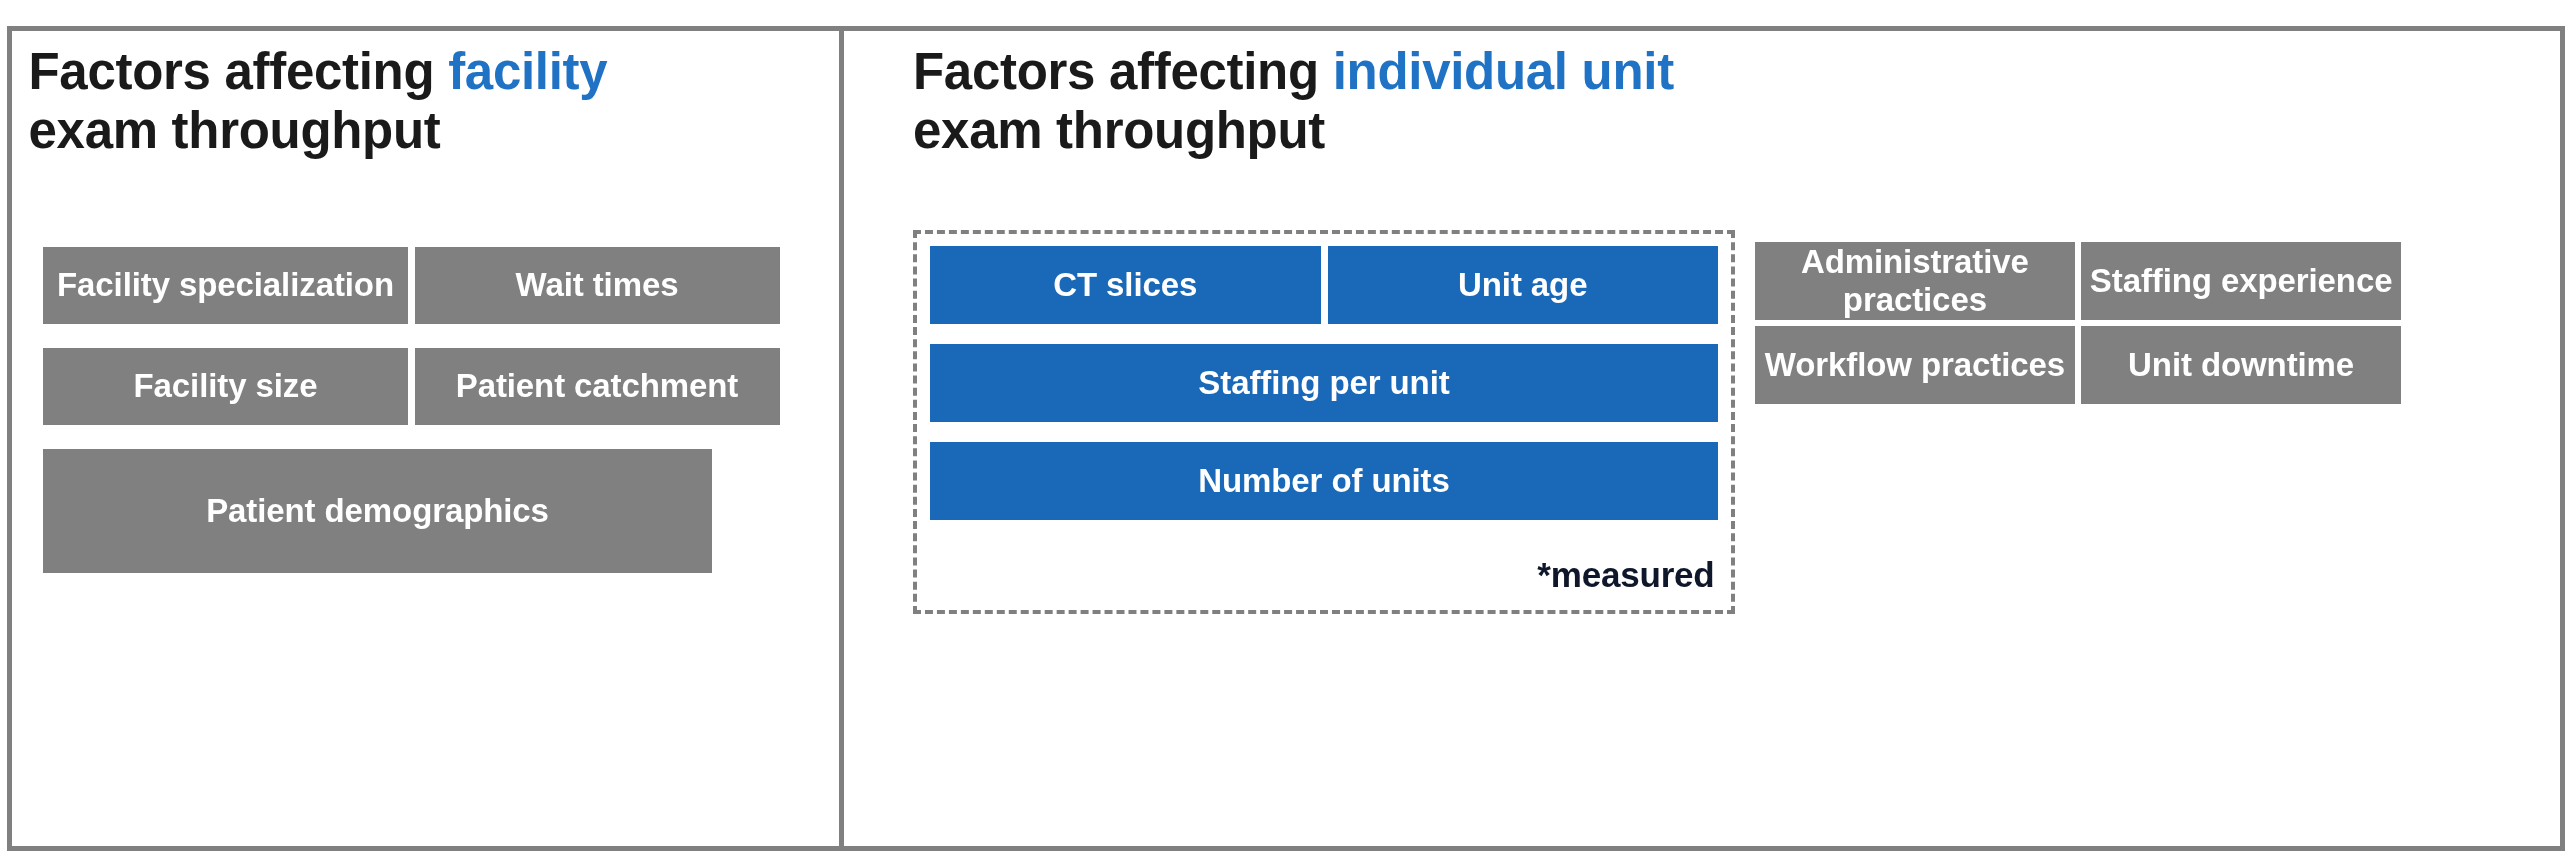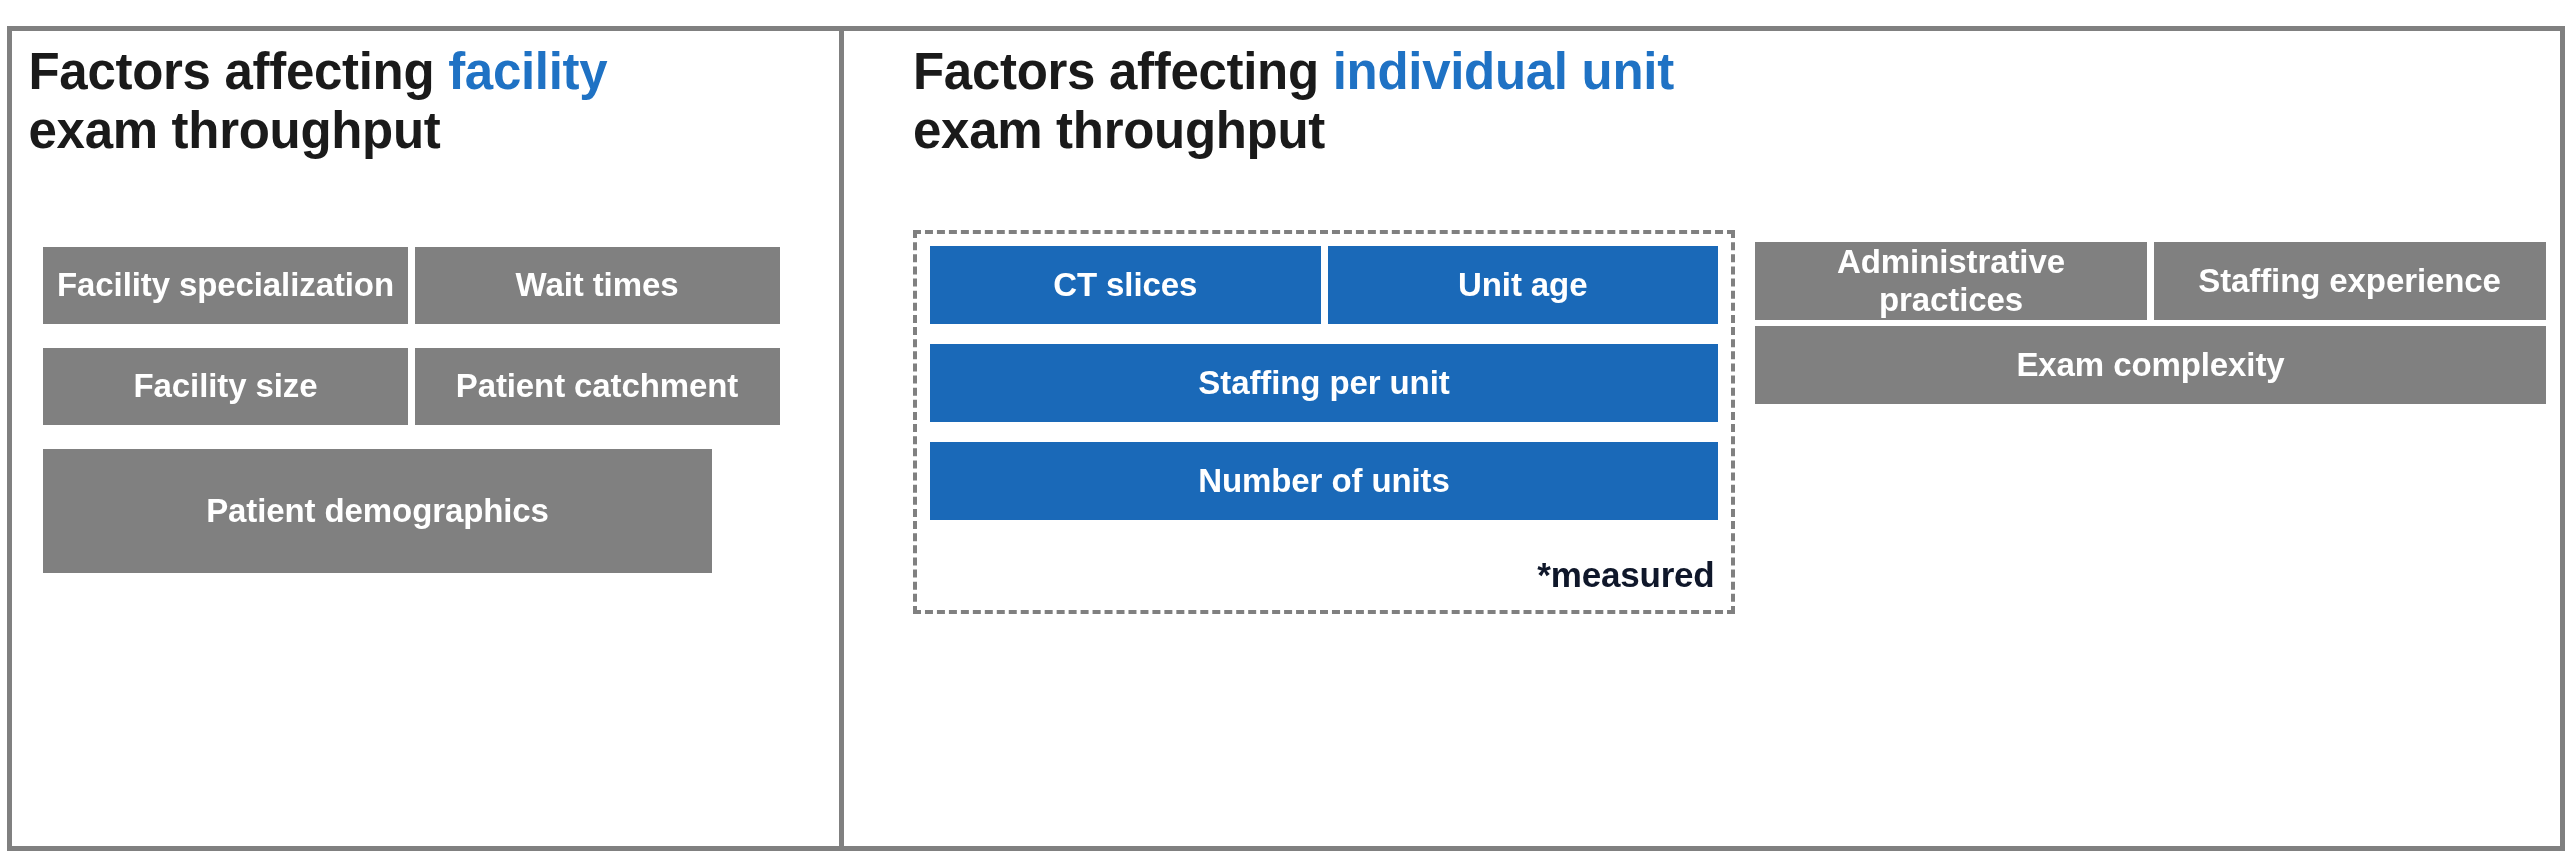--- a/index.html
+++ b/index.html
@@ -125,21 +125,21 @@
     text-align: right;
     color: #0f172a;
     font-weight: bold;
     font-size: 35px;
     padding: 15.3px 3.5px 15.3px 0;
     letter-spacing: -0.2px;
   }
 
   
   .right-grid {
-    width: 791px;
+    width: 646px;
     padding-top: 11.8px;
   }
   .right-grid .row { gap: 6.5px; margin-bottom: 6.5px; }
   .right-grid .half { width: 392px; }
   .right-grid .full { width: 791px; }
   .right-grid .row .node { height: 78px; }
 </style>
 </head>
 <body>
 
@@ -220,26 +220,29 @@
 
         <div class="row">
           <div class="node gray half">
             <span>Administrative practices</span>
           </div>
           <div class="node gray half">
             <span>Staffing experience</span>
           </div>
         </div>
 
-
-        <div class="row">
-          <div class="node gray full">
-            <span>Exam complexity</span>
-          </div>
-        </div>
+        <div class="row">
+          <div class="node gray half">
+            <span>Workflow practices</span>
+          </div>
+          <div class="node gray half">
+            <span>Unit downtime</span>
+          </div>
+        </div>
+
 
       </div>
 
     </div>
   </div>
 
 </div>
 
 
 </body></html>

